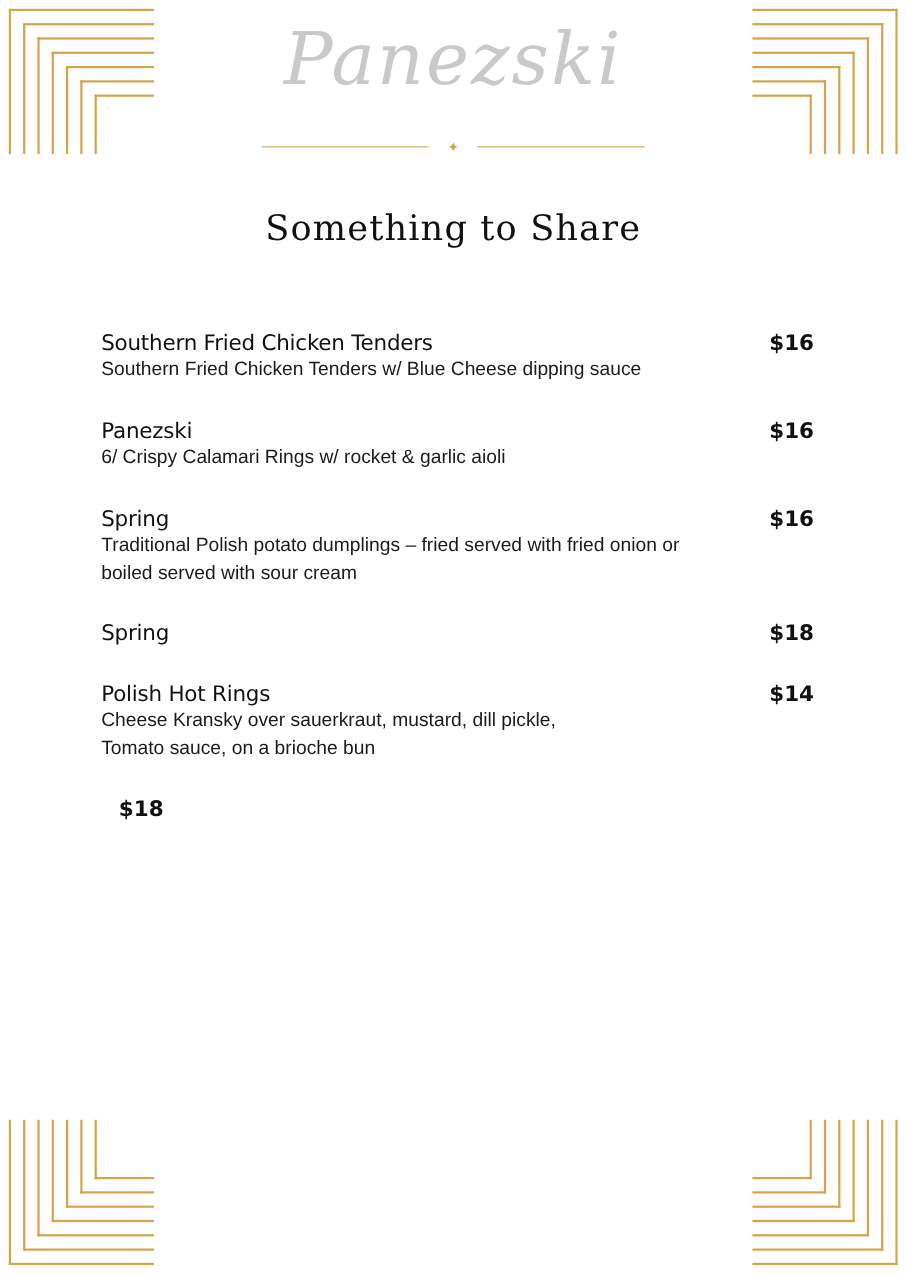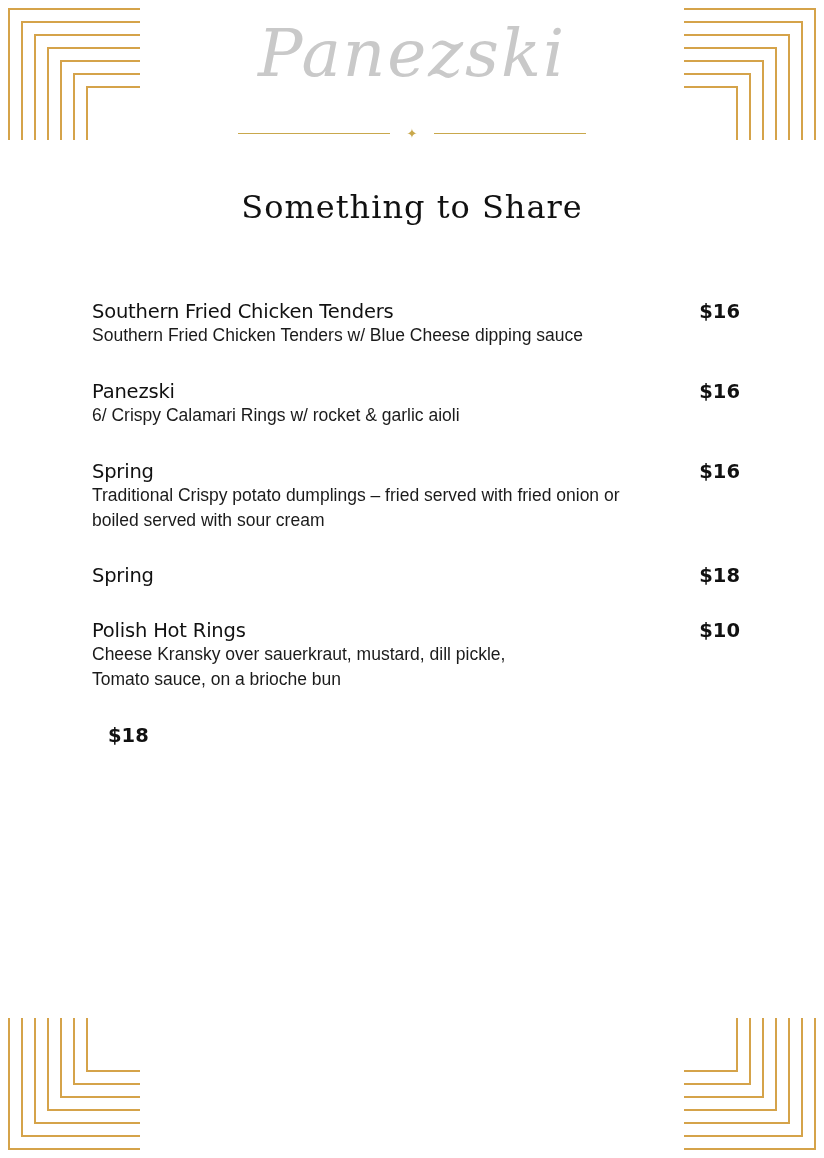--- a/index.html
+++ b/index.html
@@ -228,35 +228,35 @@
         <div class="item-price">$16</div>
       </div>
       <div class="item-desc">6/ Crispy Calamari Rings w/ rocket &amp; garlic aioli</div>
     </div>
 
     <div class="menu-item">
       <div class="item-head">
         <div class="item-name">Spring</div>
         <div class="item-price">$16</div>
       </div>
-      <div class="item-desc">Traditional Crispy potato dumplings – fried served with fried onion or
+      <div class="item-desc">Traditional Polish potato dumplings – fried served with fried onion or
 boiled served with sour cream</div>
     </div>
 
     <div class="menu-item">
       <div class="item-head">
         <div class="item-name">Spring</div>
         <div class="item-price">$18</div>
       </div>
     </div>
 
     <div class="menu-item">
       <div class="item-head">
         <div class="item-name">Polish Hot Rings</div>
-        <div class="item-price">$10</div>
+        <div class="item-price">$14</div>
       </div>
       <div class="item-desc">Cheese Kransky over sauerkraut, mustard, dill pickle,
 Tomato sauce, on a brioche bun</div>
     </div>
 
     <div class="menu-item">
       <div class="item-head">
         <div class="item-price">$18</div>
       </div>
     </div>

